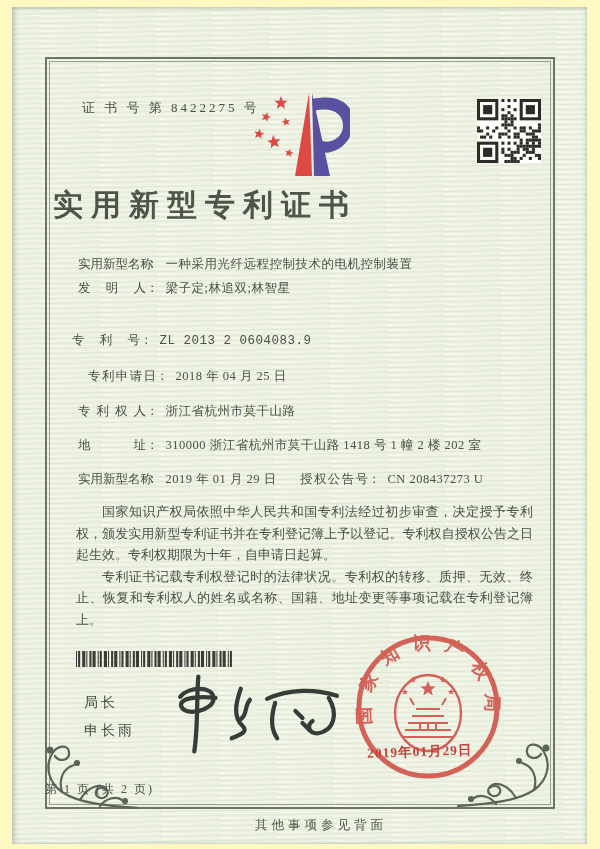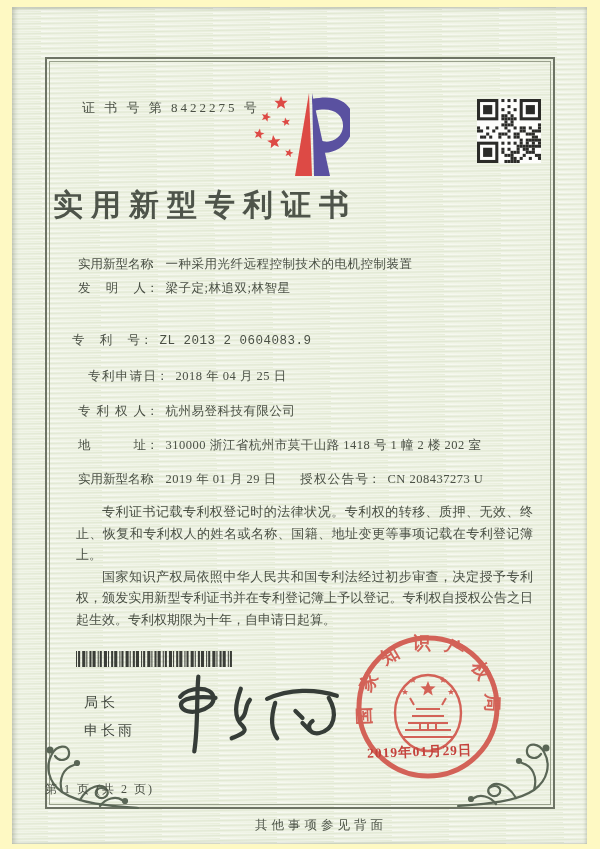--- a/index.html
+++ b/index.html
@@ -206,41 +206,41 @@
     <span class="val">ZL 2013 2 0604083.9</span>
   </div>
   <div class="row" style="left:78px;top:368px;margin-left:10px;">
     <span class="lbl">专利申请日</span>
       <span>：</span>
     <span class="val">2018 年 04 月 25 日</span>
   </div>
   <div class="row" style="left:78px;top:403px;">
     <span class="lbl">专利权人</span>
       <span>：</span>
-    <span class="val">杭州易登科技有限公司</span>
+    <span class="val">浙江省杭州市莫干山路</span>
   </div>
   <div class="row" style="left:78px;top:437px;align-items:center;">
     <span class="lbl">地址</span>
       <span>：</span>
     <span class="val">310000 浙江省杭州市莫干山路 1418 号 1 幢 2 楼 202 室</span>
   </div>
   <div class="row" style="left:78px;top:471px;">
     <span class="lbl">实用新型名称</span>
       <span>：</span>
     <span class="val">2019 年 01 月 29 日</span>
   </div>
   <div class="row" style="left:300px;top:471px;">
     <span class="lbl">授权公告号</span>
       <span>：</span>
     <span class="val">CN 208437273 U</span>
   </div>
 
   <div class="paras">
+    <p>国家知识产权局依照中华人民共和国专利法经过初步审查，决定授予专利权，颁发实用新型专利证书并在专利登记簿上予以登记。专利权自授权公告之日起生效。专利权期限为十年，自申请日起算。</p>
     <p>专利证书记载专利权登记时的法律状况。专利权的转移、质押、无效、终止、恢复和专利权人的姓名或名称、国籍、地址变更等事项记载在专利登记簿上。</p>
-    <p>国家知识产权局依照中华人民共和国专利法经过初步审查，决定授予专利权，颁发实用新型专利证书并在专利登记簿上予以登记。专利权自授权公告之日起生效。专利权期限为十年，自申请日起算。</p>
   </div>
 
   <svg class="barcode" id="bc-svg" viewBox="0 0 158 16" preserveAspectRatio="none">
       <rect x="0.00" y="0" width="1.03" height="16" fill="#3a3d37"></rect>
       <rect x="2.07" y="0" width="2.07" height="16" fill="#3a3d37"></rect>
       <rect x="6.20" y="0" width="3.10" height="16" fill="#3a3d37"></rect>
       <rect x="10.33" y="0" width="1.03" height="16" fill="#3a3d37"></rect>
       <rect x="13.42" y="0" width="2.07" height="16" fill="#3a3d37"></rect>
       <rect x="16.52" y="0" width="3.10" height="16" fill="#3a3d37"></rect>
       <rect x="21.69" y="0" width="1.03" height="16" fill="#3a3d37"></rect>

